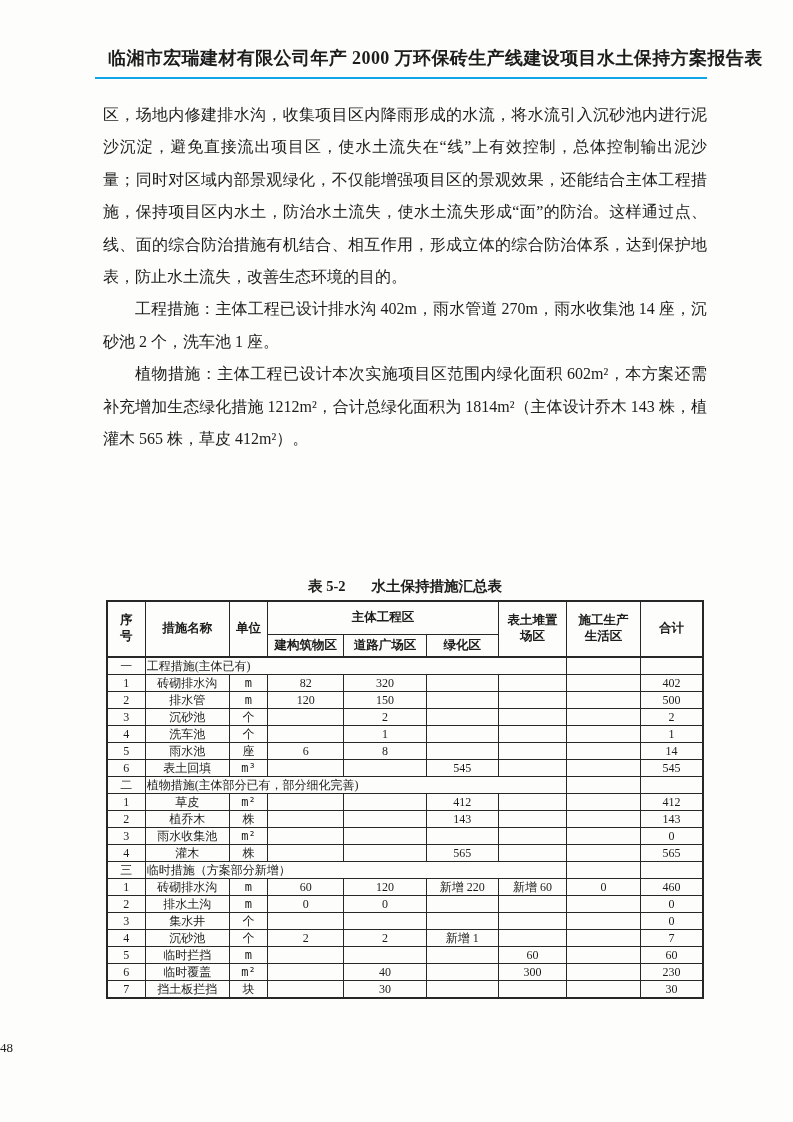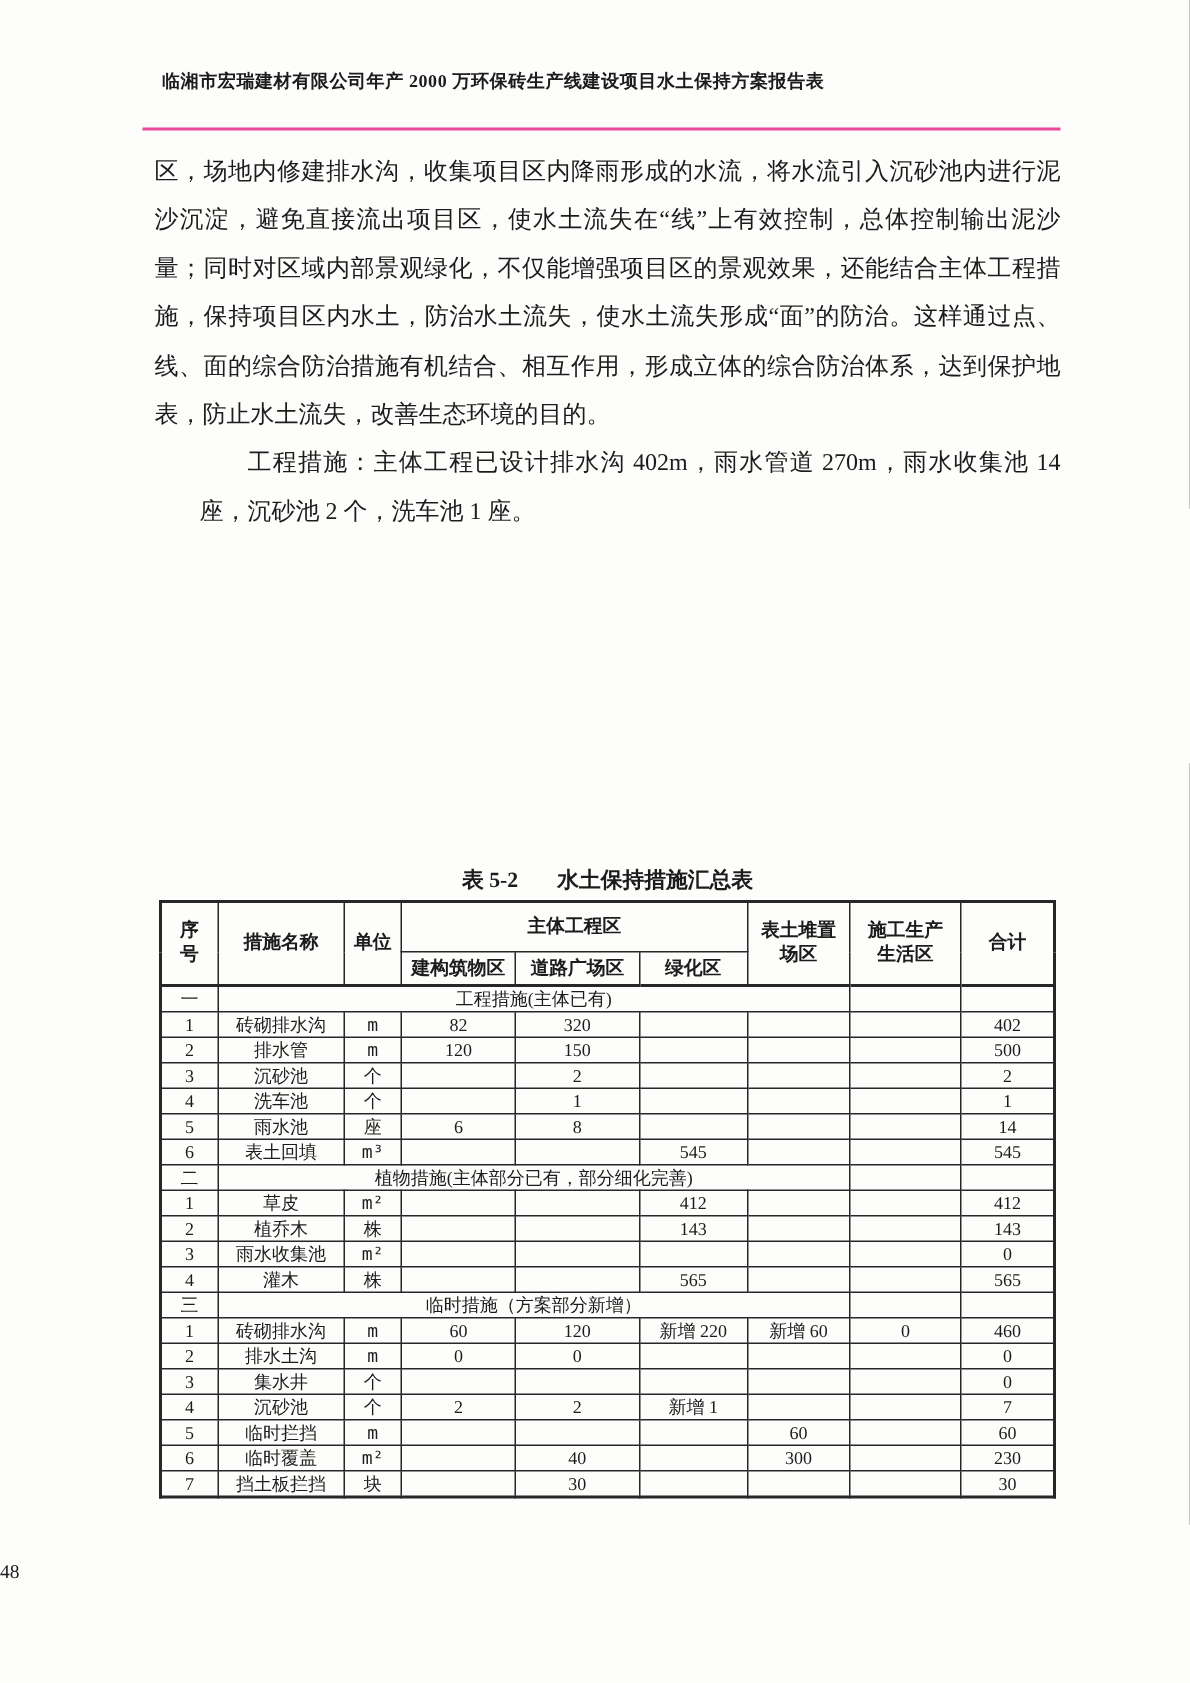--- a/index.html
+++ b/index.html
@@ -4,29 +4,29 @@
 <style>
   html,body { margin:0; padding:0; background:#9a9a9a; }
   .page {
     position:relative; width:793px; height:1122px; margin:0 auto;
     background:#fdfdfc; color:#1c1c1c;
     font-family:"Liberation Serif","DejaVu Serif",serif;
     overflow:hidden;
   }
   .doc-header {
     position:absolute; top:46px; left:95px; width:612px; box-sizing:border-box;
-    border-bottom:2px solid #ec4899; padding:0 0 22px 13px;
-    font-size:12px; font-weight:bold; letter-spacing:0.4px; white-space:nowrap;
+    border-bottom:2px solid #0ea5e9; padding:0 0 7px 13px;
+    font-size:18px; font-weight:bold; letter-spacing:0.4px; white-space:nowrap;
   }
   .doc-body {
     position:absolute; top:99px; left:103px; width:604px;
     font-size:16px; line-height:32.4px; text-align:justify;
   }
   .doc-body p { margin:0; }
-  .doc-body p.indent { text-indent:32px;margin-left:30px; }
+  .doc-body p.indent { text-indent:32px; }
   .table-title {
     position:absolute; top:577px; left:106px; width:598px;
     text-align:center; font-size:14.5px; font-weight:bold;
   }
   .table-title .t-no { margin-right:26px; }
   table.summary {
     position:absolute; top:600px; left:106px; width:598px;
     border-collapse:collapse; table-layout:fixed;
     border:2px solid #272727; font-size:12px;
   }
@@ -36,36 +36,37 @@
   }
   table.summary thead th {
     font-weight:bold; font-size:12.5px; line-height:1.25;
   }
   table.summary thead tr.h1 th { height:32px; }
   table.summary thead tr.h2 th { height:21px; }
   table.summary thead tr.h2 th, table.summary thead tr.h1 th.bottom2 { border-bottom:2px solid #272727; }
   .wrap2 { white-space:pre-line; }
   table.summary tbody td { height:16px; line-height:16px; font-size:12px; }
   td.unit { font-family:"DejaVu Sans Mono",monospace; font-size:11px; }
-  tr.section td.label { text-align:center; }
+  tr.section td.label { text-align:left; }
   .page-num {
     position:absolute; top:1040px; left:0; width:793px;
     font-size:13px;
   }
 </style>
 </head>
 <body>
 
 <div class="page">
 
   <div class="doc-header">临湘市宏瑞建材有限公司年产 2000 万环保砖生产线建设项目水土保持方案报告表</div>
 
   <div class="doc-body">
     <p>区，场地内修建排水沟，收集项目区内降雨形成的水流，将水流引入沉砂池内进行泥沙沉淀，避免直接流出项目区，使水土流失在“线”上有效控制，总体控制输出泥沙量；同时对区域内部景观绿化，不仅能增强项目区的景观效果，还能结合主体工程措施，保持项目区内水土，防治水土流失，使水土流失形成“面”的防治。这样通过点、线、面的综合防治措施有机结合、相互作用，形成立体的综合防治体系，达到保护地表，防止水土流失，改善生态环境的目的。</p>
     <p class="indent">工程措施：主体工程已设计排水沟 402m，雨水管道 270m，雨水收集池 14 座，沉砂池 2 个，洗车池 1 座。</p>
+    <p class="indent">植物措施：主体工程已设计本次实施项目区范围内绿化面积 602m²，本方案还需补充增加生态绿化措施 1212m²，合计总绿化面积为 1814m²（主体设计乔木 143 株，植灌木 565 株，草皮 412m²）。</p>
   </div>
 
   <div class="table-title">
     <span class="t-no">表 5-2</span><span>水土保持措施汇总表</span>
   </div>
 
   <table class="summary">
     <colgroup>
       <col style="width:38px">
         <col style="width:84px">

